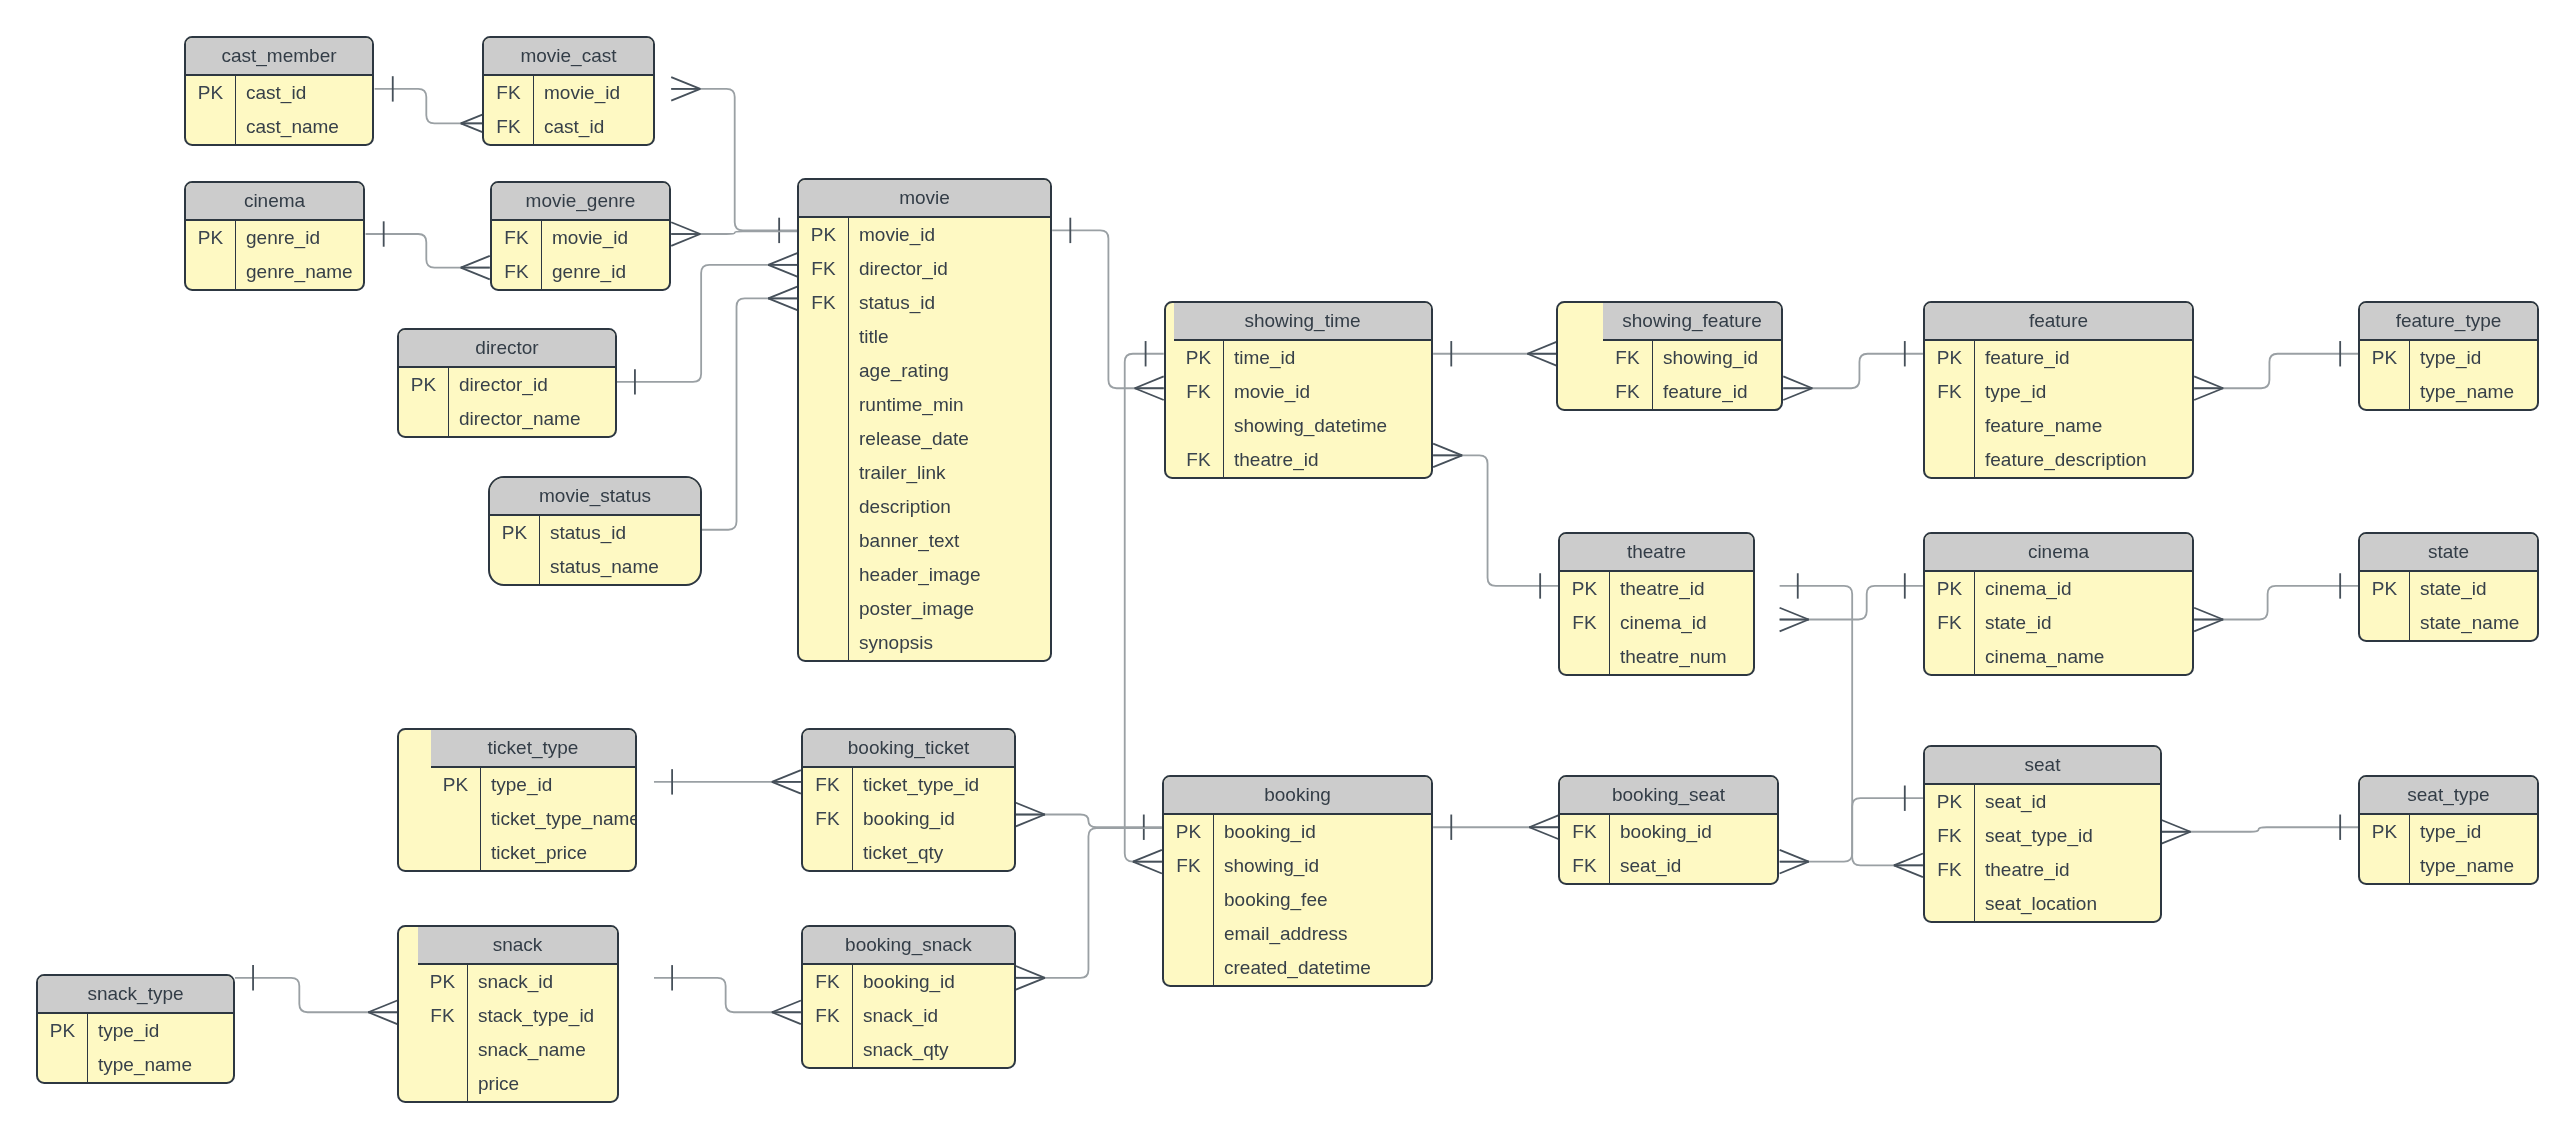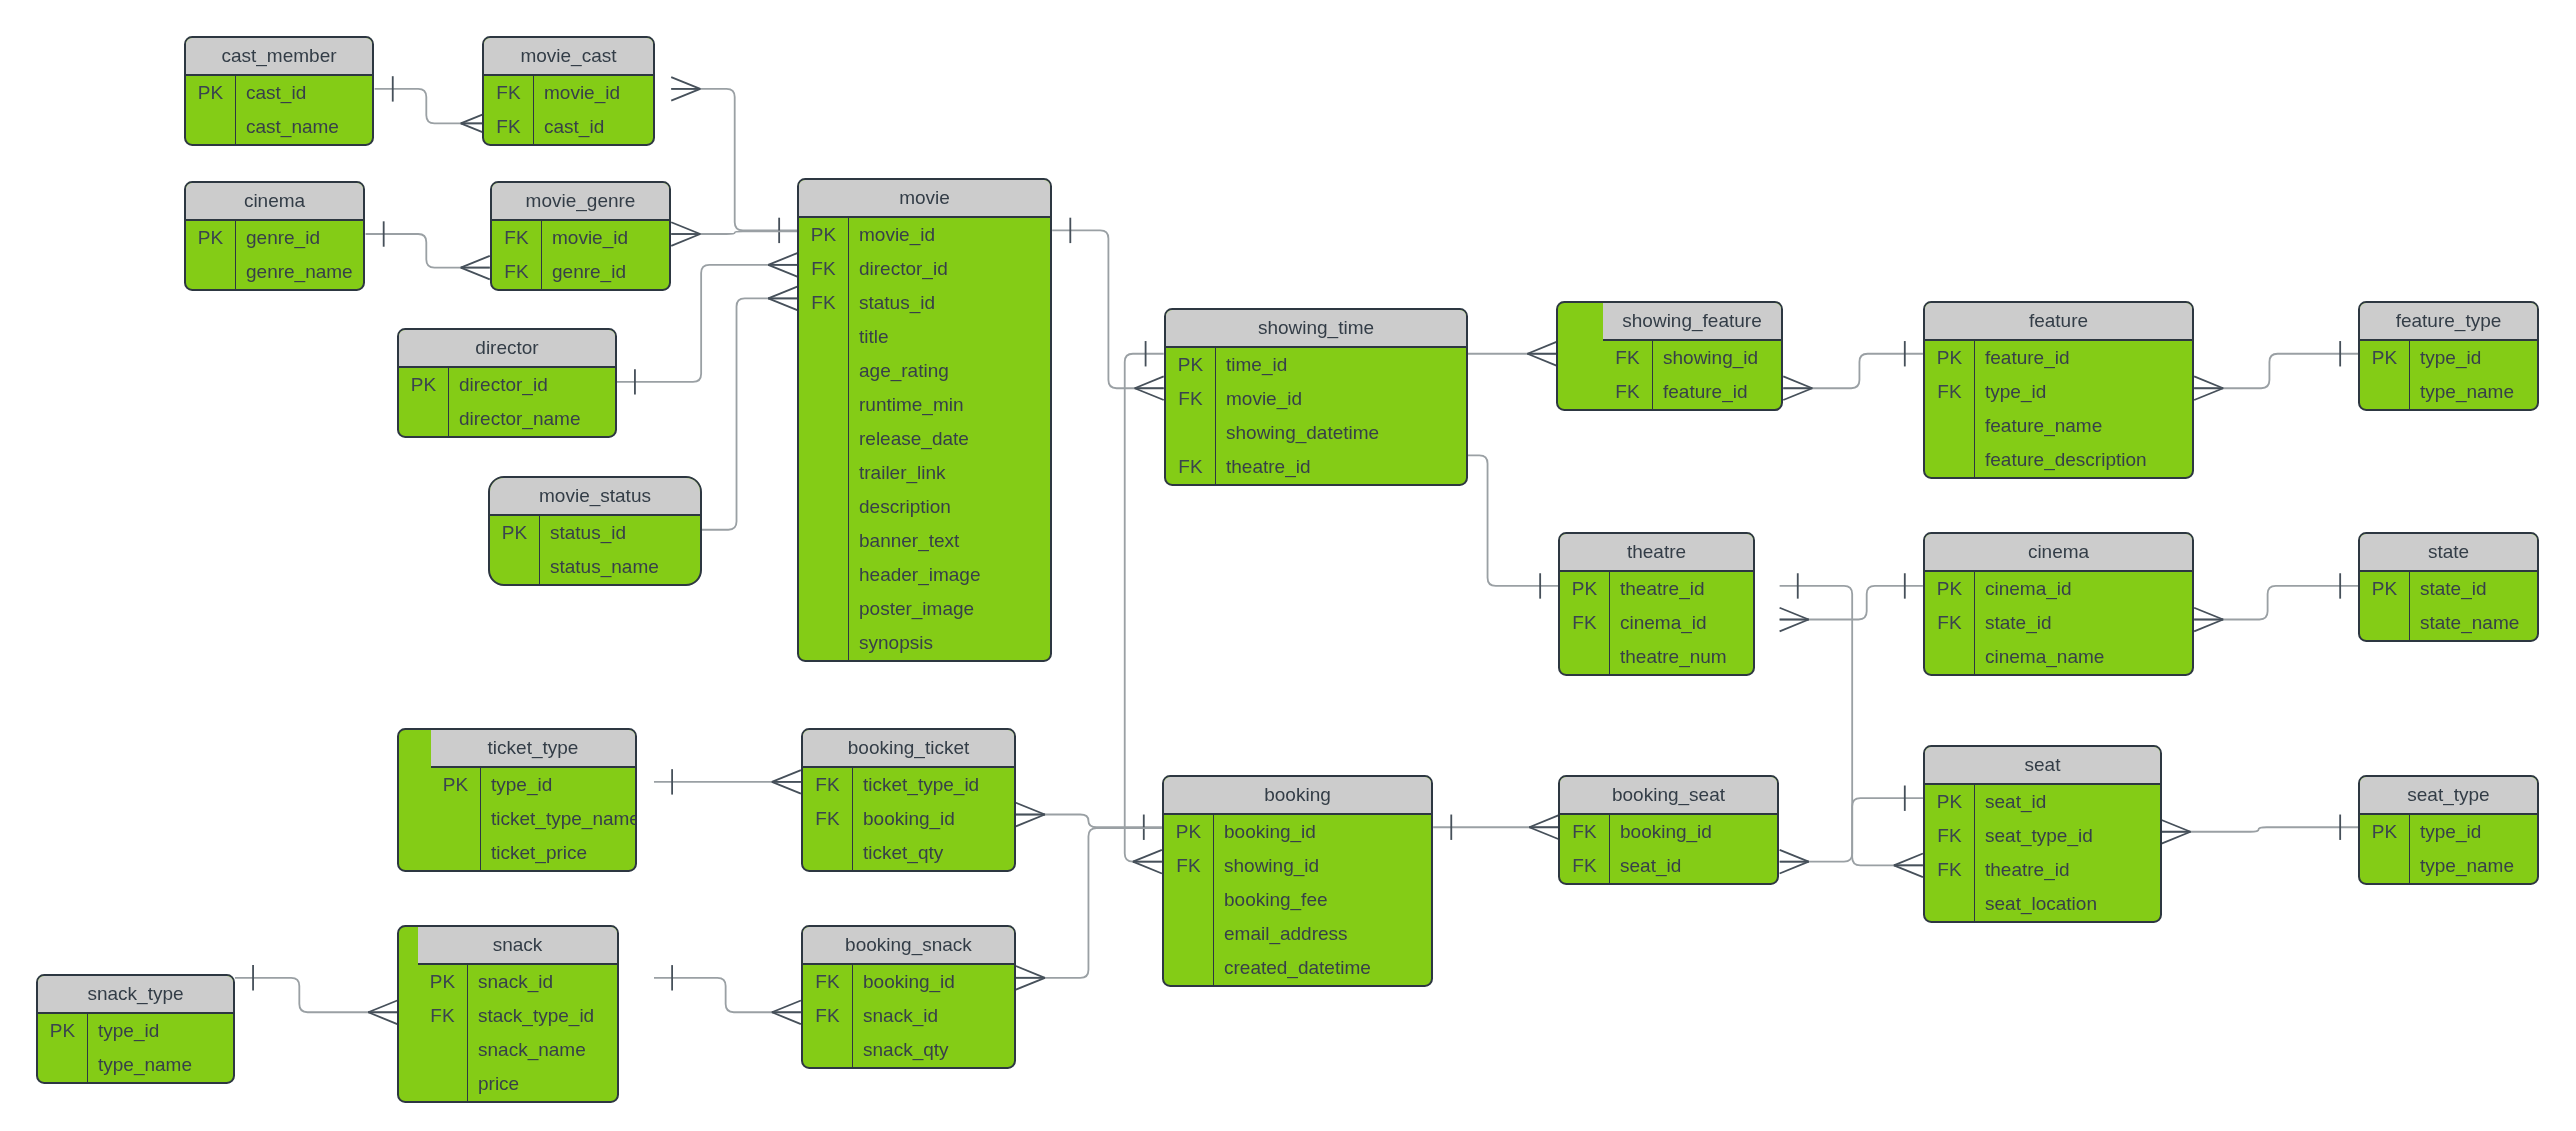--- a/index.html
+++ b/index.html
@@ -1,21 +1,21 @@
 <!DOCTYPE html>
 <html style="font-size:14.5px"><head>
 <meta charset="utf-8">
 <style>
   html,body { margin:0; padding:0; background:#ffffff; }
   body { font-family:"Liberation Sans", sans-serif; }
   #canvas { position:relative; overflow:hidden; }
   #wires { position:absolute; left:0; top:0; z-index:0; }
   .entity {
     position:absolute; z-index:1; box-sizing:border-box;
-    background:#84cc16; border:2.3px solid #2d3741; border-radius:8.2px;
+    background:#fef9c3; border:2.3px solid #2d3741; border-radius:8.2px;
     overflow:hidden; color:#374049;
   }
   .entity-header {
     height:36px; line-height:36px; background:#cccccc;
     border-bottom:2.3px solid #2d3741; text-align:center;
     font-size:19px; color:#333d47;
   }
   .entity-row { display:flex; height:34px; line-height:34px; font-size:19px; }
   .key-cell {
     flex:0 0 49px; width:49px; border-right:1.8px solid #2d3741;
@@ -256,21 +256,21 @@
       </div>
       <div class="entity-row">
         <span class="key-cell"></span>
         <span class="name-cell">poster_image</span>
       </div>
       <div class="entity-row">
         <span class="key-cell"></span>
         <span class="name-cell">synopsis</span>
       </div>
     </div>
-    <div class="entity" style="left: 1164px; top: 308px; width: 304px;">
+    <div class="entity" style="left: 1164px; top: 301px; width: 269px; padding-left: 8px;">
       <div class="entity-header">showing_time</div>
       <div class="entity-row">
         <span class="key-cell">PK</span>
         <span class="name-cell">time_id</span>
       </div>
       <div class="entity-row">
         <span class="key-cell">FK</span>
         <span class="name-cell">movie_id</span>
       </div>
       <div class="entity-row">

